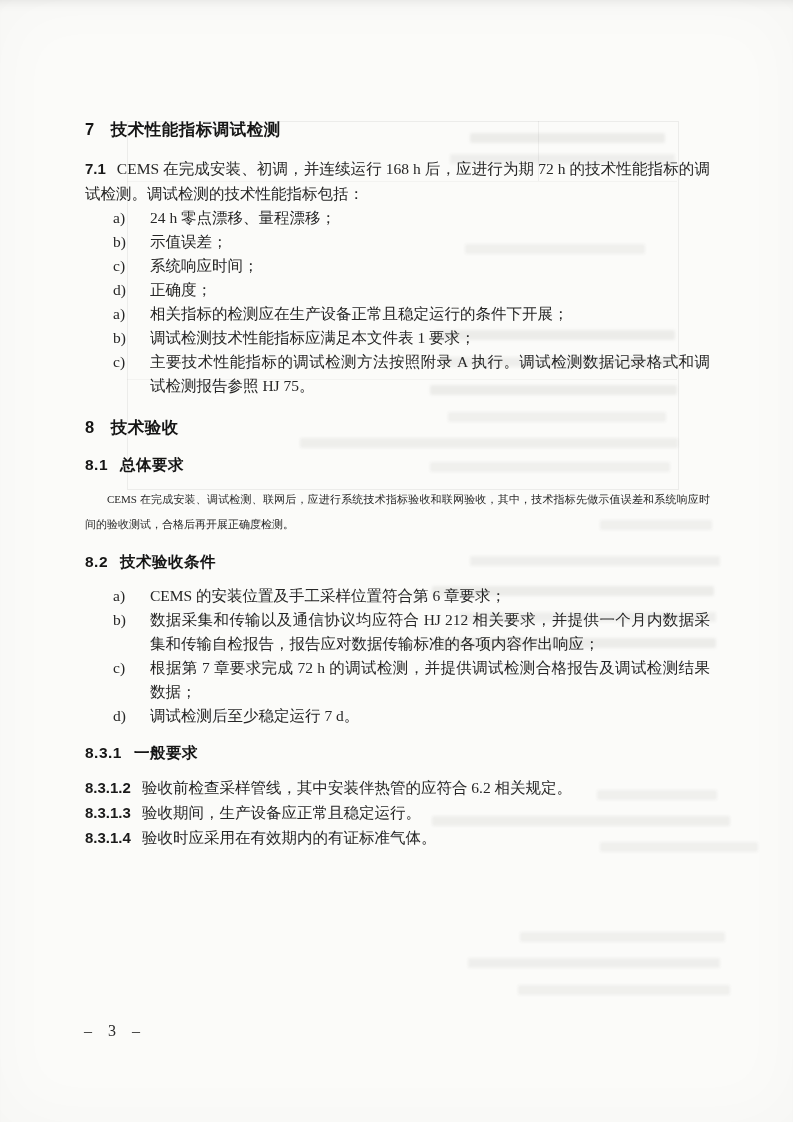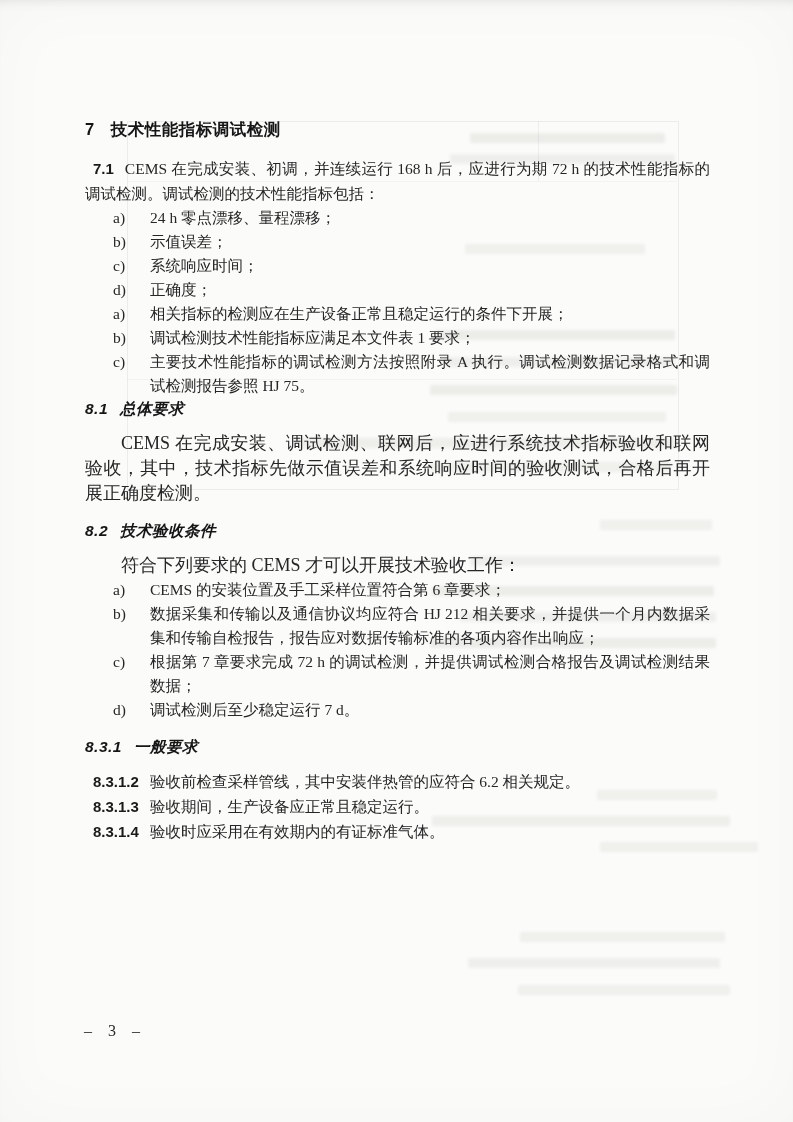--- a/index.html
+++ b/index.html
@@ -19,31 +19,31 @@
   .content{position:absolute;left:85px;right:83px;top:118px;z-index:1;text-align:justify;}
   .h-chapter{
     font-family:"Liberation Sans","DejaVu Sans",sans-serif;
     font-weight:bold;font-size:16.5px;line-height:22px;color:#151515;
     margin:0 0 16px 0;letter-spacing:.5px;
   }
   .h-chapter.mt{margin-top:18px;}
   .h-sub{
     font-family:"Liberation Sans","DejaVu Sans",sans-serif;
     font-weight:bold;font-size:15.5px;line-height:21px;color:#151515;
-    margin:14px 0 12px 0;letter-spacing:.5px;font-style:italic;
+    margin:14px 0 12px 0;letter-spacing:.5px;
   }
   .h-sub.first{margin-top:0;}
   .hnum{margin-right:16px;}
   .hnum.wide{margin-right:12px;}
   p.clause{font-size:15.5px;line-height:25px;margin:0;}
   p.clause .cnum{
     font-family:"Liberation Sans","DejaVu Sans",sans-serif;
-    font-weight:bold;color:#1a1a1a;margin-right:11px;font-size:15px;margin-left:8px;
+    font-weight:bold;color:#1a1a1a;margin-right:11px;font-size:15px;
   }
-  p.indent{font-size:18px;line-height:25px;margin:0;text-indent:2em;}
+  p.indent{font-size:11px;line-height:25px;margin:0;text-indent:2em;}
   ul.hlist{list-style:none;margin:0;padding:0 0 0 28px;}
   ul.hlist li{font-size:15.5px;line-height:24px;display:flex;align-items:flex-start;}
   ul.hlist .lbl{flex:0 0 37px;}
   ul.hlist .txt{flex:1;text-align:justify;}
   .pagenum{
     position:absolute;left:84px;top:1022px;z-index:1;
     font-size:16px;letter-spacing:6px;color:#2a2a2a;
     font-family:"Liberation Serif","DejaVu Serif",serif;
   }
 </style>
@@ -117,30 +117,32 @@
       <li>
           <span class="lbl">b)</span>
           <span class="txt">调试检测技术性能指标应满足本文件表 1 要求；</span>
         </li>
       <li>
           <span class="lbl">c)</span>
           <span class="txt">主要技术性能指标的调试检测方法按照附录 A 执行。调试检测数据记录格式和调试检测报告参照 HJ 75。</span>
         </li>
     </ul>
 
+    <h2 class="h-chapter mt">
+      <span class="hnum">8</span><span>技术验收</span>
+    </h2>
 
     <h3 class="h-sub first">
       <span class="hnum wide">8.1</span><span>总体要求</span>
     </h3>
     <p class="indent">CEMS 在完成安装、调试检测、联网后，应进行系统技术指标验收和联网验收，其中，技术指标先做示值误差和系统响应时间的验收测试，合格后再开展正确度检测。</p>
 
     <h3 class="h-sub">
       <span class="hnum wide">8.2</span><span>技术验收条件</span>
     </h3>
-    <p class="indent">符合下列要求的 CEMS 才可以开展技术验收工作：</p>
 
     <ul class="hlist">
       <li>
           <span class="lbl">a)</span>
           <span class="txt">CEMS 的安装位置及手工采样位置符合第 6 章要求；</span>
         </li>
       <li>
           <span class="lbl">b)</span>
           <span class="txt">数据采集和传输以及通信协议均应符合 HJ 212 相关要求，并提供一个月内数据采集和传输自检报告，报告应对数据传输标准的各项内容作出响应；</span>
         </li>

